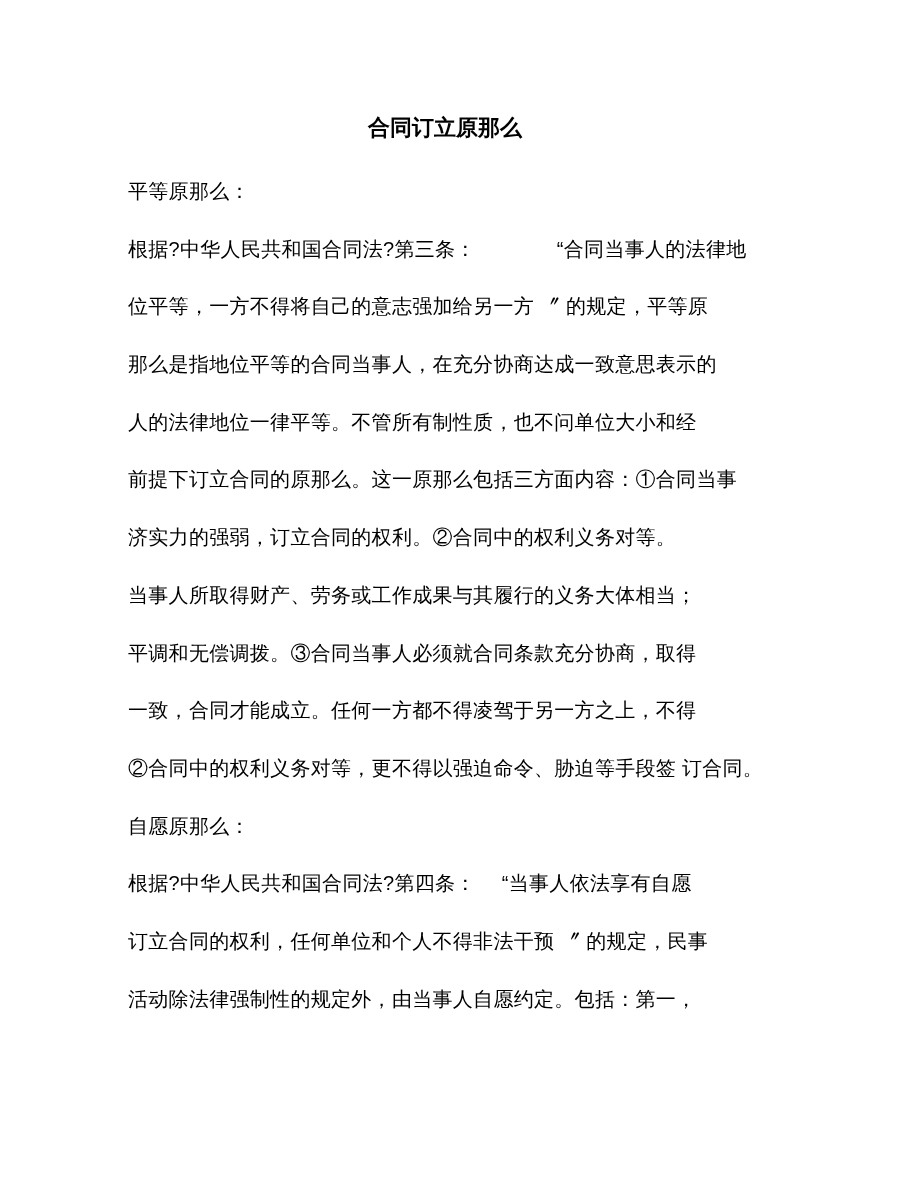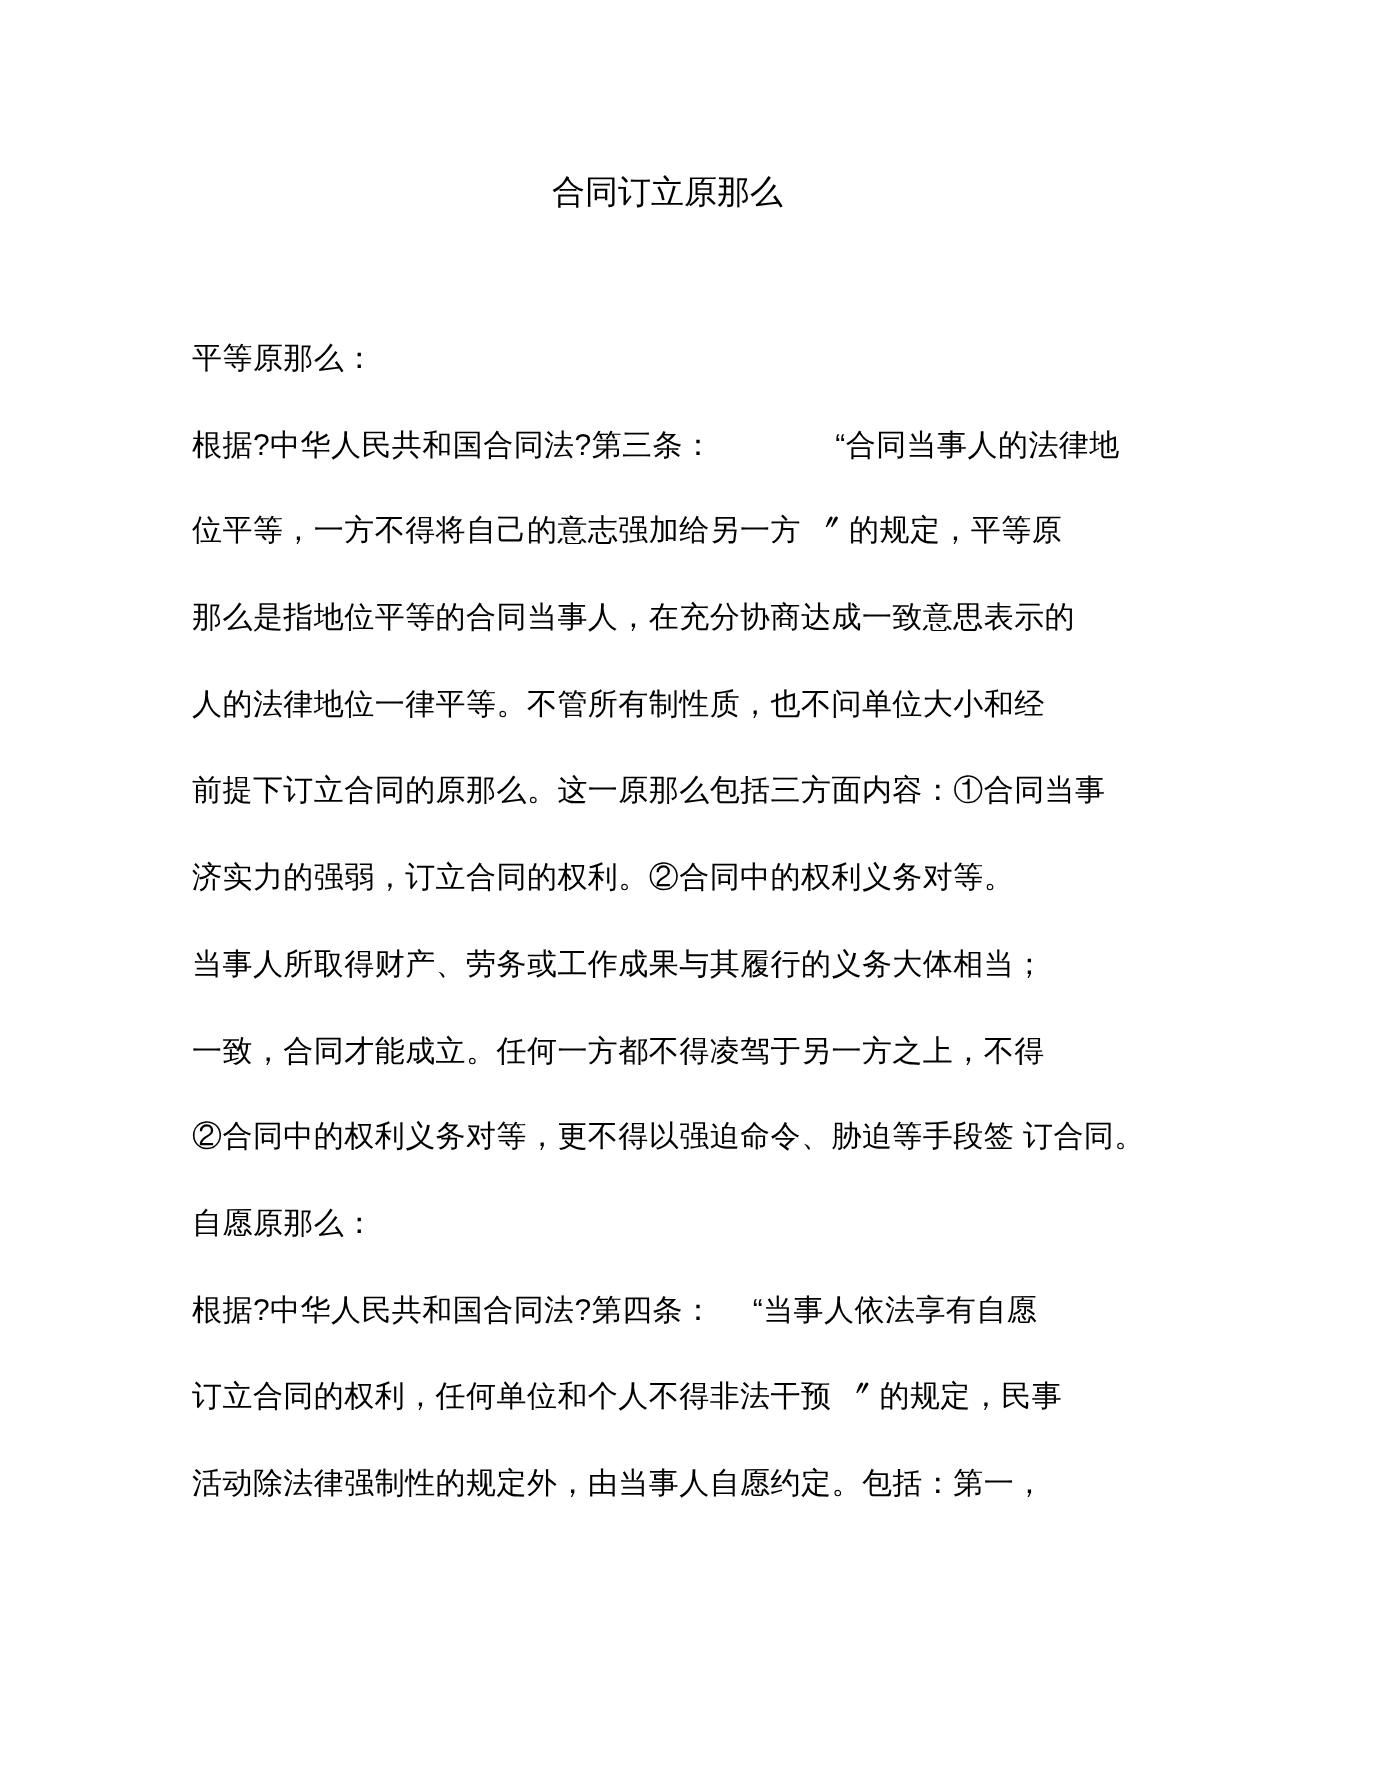--- a/index.html
+++ b/index.html
@@ -16,30 +16,29 @@
     overflow: hidden;
   }
   .doc-title {
     position: absolute;
     top: 114px;
     left: 128px;
     width: 634px;
     margin: 0;
     text-align: center;
     font-size: 22px;
-    font-weight: 400;
+    font-weight: 700;
     line-height: 27px;
     white-space: pre;
   }
   .doc-body {
     position: absolute;
     top: 180px;
     left: 128px;
     width: 760px;
-    margin-top: 48px;
   }
   .doc-line {
     height: 57.7px;
     font-size: 20px;
     line-height: 23px;
     letter-spacing: 0.3px;
     white-space: pre;
   }
 </style>
 </head>
@@ -50,20 +49,21 @@
 
   <div class="doc-body">
     <div class="doc-line">平等原那么：</div>
     <div class="doc-line">根据?中华人民共和国合同法?第三条：　　　　“合同当事人的法律地</div>
     <div class="doc-line">位平等，一方不得将自己的意志强加给另一方 〞 的规定，平等原</div>
     <div class="doc-line">那么是指地位平等的合同当事人，在充分协商达成一致意思表示的</div>
     <div class="doc-line">人的法律地位一律平等。不管所有制性质，也不问单位大小和经</div>
     <div class="doc-line">前提下订立合同的原那么。这一原那么包括三方面内容：①合同当事</div>
     <div class="doc-line">济实力的强弱，订立合同的权利。②合同中的权利义务对等。</div>
     <div class="doc-line">当事人所取得财产、劳务或工作成果与其履行的义务大体相当；</div>
+    <div class="doc-line">平调和无偿调拨。③合同当事人必须就合同条款充分协商，取得</div>
     <div class="doc-line">一致，合同才能成立。任何一方都不得凌驾于另一方之上，不得</div>
     <div class="doc-line">②合同中的权利义务对等，更不得以强迫命令、胁迫等手段签 订合同。</div>
     <div class="doc-line">自愿原那么：</div>
     <div class="doc-line">根据?中华人民共和国合同法?第四条：　 “当事人依法享有自愿</div>
     <div class="doc-line">订立合同的权利，任何单位和个人不得非法干预 〞 的规定，民事</div>
     <div class="doc-line">活动除法律强制性的规定外，由当事人自愿约定。包括：第一，</div>
   </div>
 </div>
 
 </body></html>

